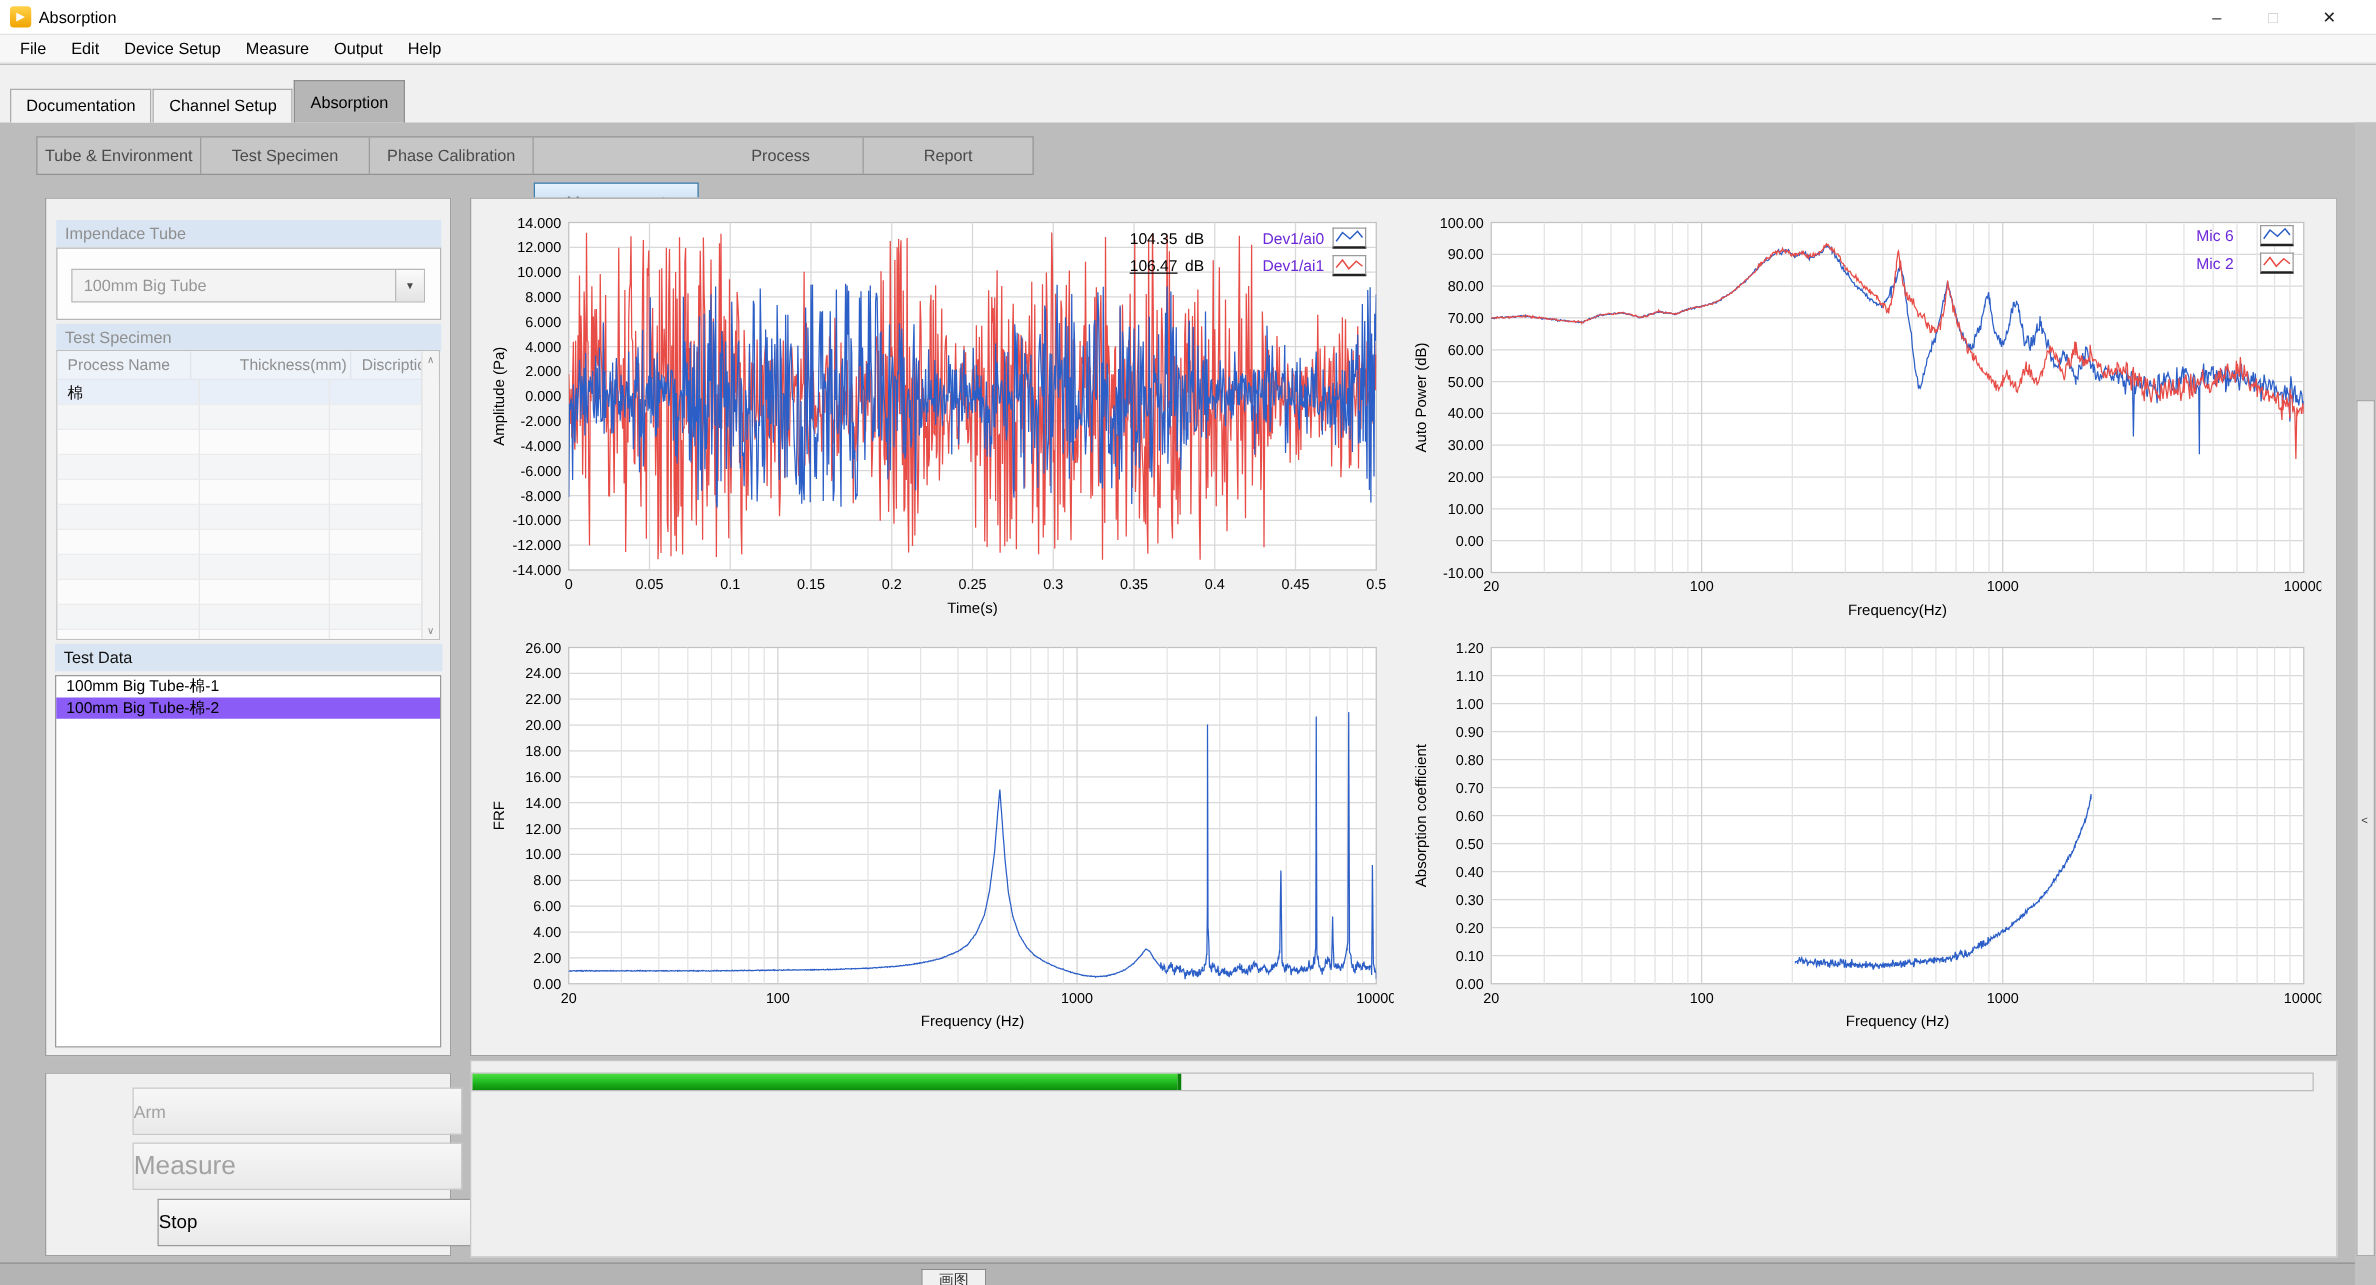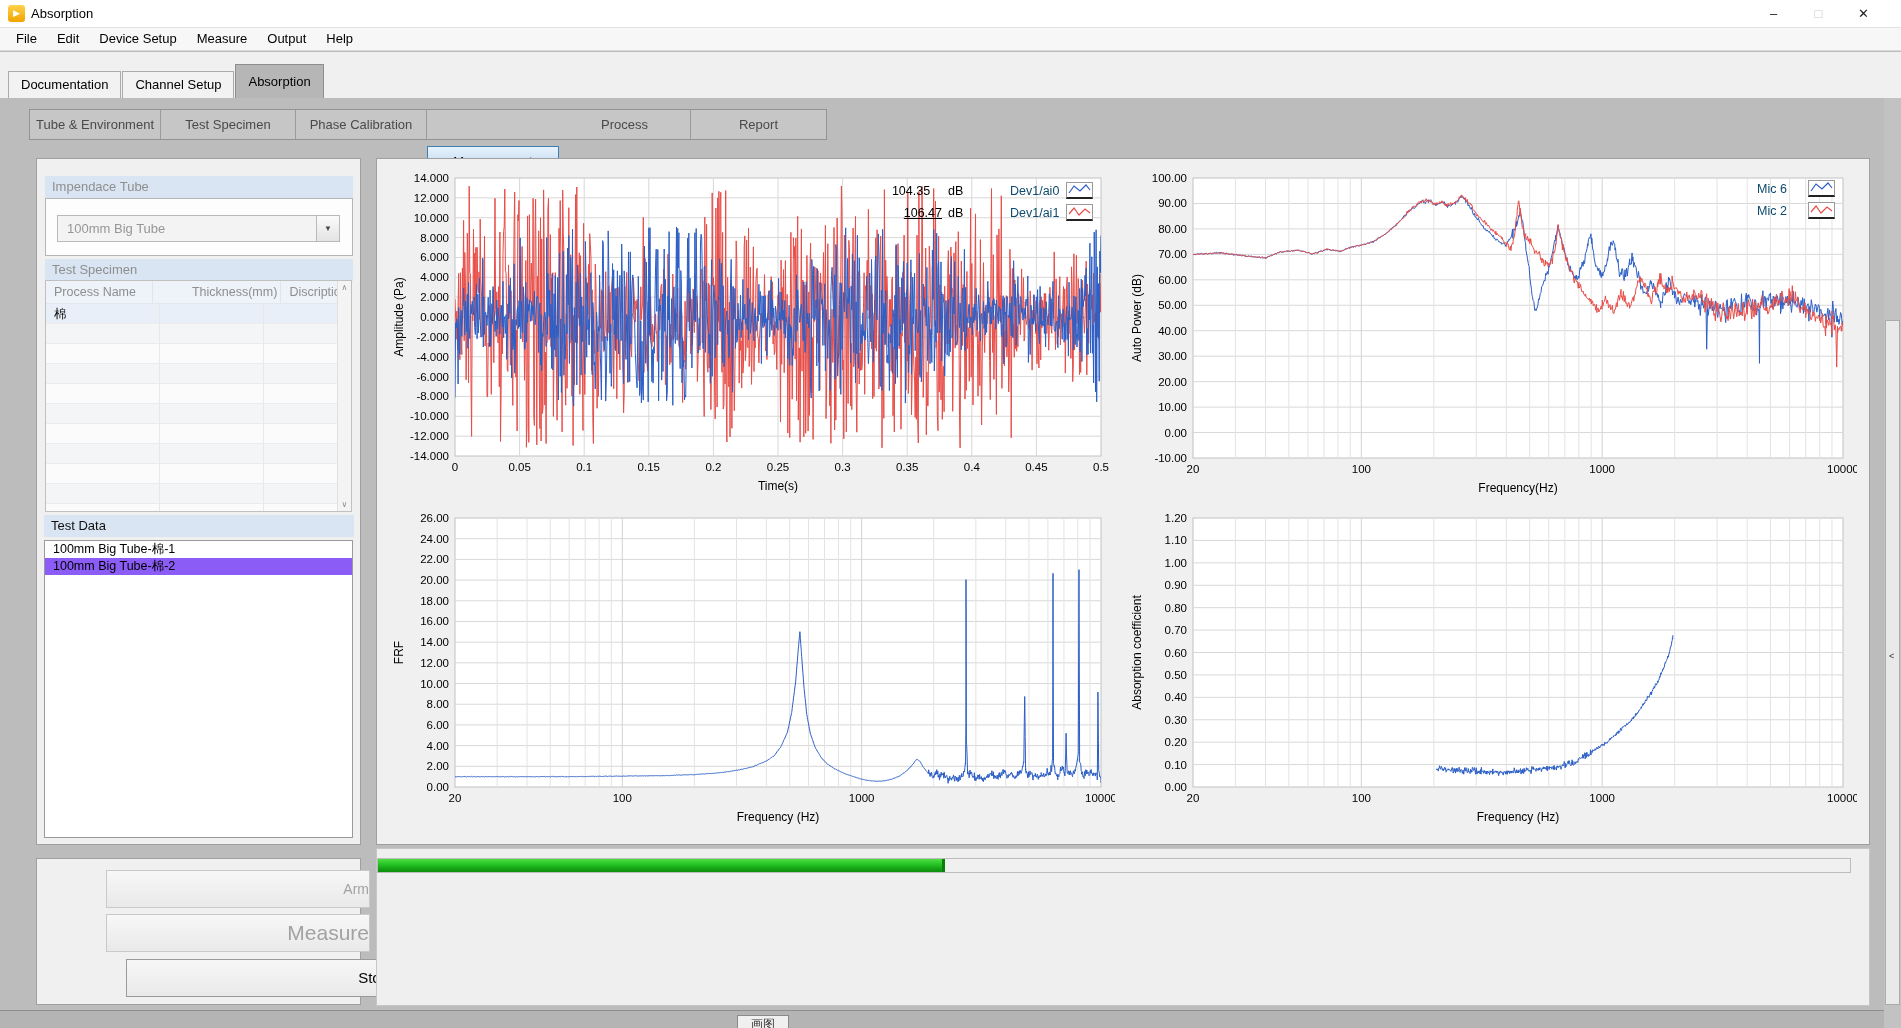--- a/index.html
+++ b/index.html
@@ -46,30 +46,30 @@
   .spec-row{display:flex;height:20px;}
   .spec-cell{line-height:20px;padding-left:8px;box-sizing:border-box;border-right:1px solid #e8e8e8;border-bottom:1px solid #ececec;font-size:12.5px;}
   .spec-scroll{position:absolute;right:0;top:0;width:13px;height:100%;background:#f4f4f4;border-left:1px solid #e0e0e0;
     color:#8a8a8a;font-size:8px;text-align:center;}
   
   .tdlist{left:44px;top:540px;width:309px;height:298px;background:#fff;border:1px solid #9a9a9a;box-sizing:border-box;}
   .tditem{height:17px;line-height:17px;padding-left:8px;color:#000;font-size:12.5px;white-space:nowrap;}
   .tditem.sel{background:#8b5cf6;}
   
   .btn{left:69px;width:264px;height:38px;background:linear-gradient(#f7f7f7,#e9e9e9);
-    border:1px solid #c9c9c9;box-sizing:border-box;text-align:right;color:#a2a2a2;padding-left:44px;}
+    border:1px solid #c9c9c9;box-sizing:border-box;text-align:left;color:#a2a2a2;}
   .btn.stop{border:1px solid #9a9a9a;color:#000;margin-left:20px;}
   
   .chart-svg{position:absolute;}
   .blue-stroke{stroke:#2b5ec6;}
   .red-stroke{stroke:#e84c47;}
   .legend-box{position:absolute;width:27px;height:17px;background:#fff;border:1px solid #9a9a9a;
     border-bottom:2px solid #222;box-sizing:border-box;}
   .readout{position:absolute;font-size:12.5px;color:#000;white-space:nowrap;}
-  .legend-label{position:absolute;font-size:12.5px;color:#0c4a6e;}
+  .legend-label{position:absolute;font-size:12.5px;color:#6d28d9;}
   
   .prog-track{left:377px;top:858px;width:1474px;height:15px;background:#f0f0f0;border:1px solid #bcbcbc;box-sizing:border-box;}
   .prog-fill{position:absolute;left:0;top:0;height:13px;
     background:linear-gradient(180deg,#4ede43 0%,#27c427 40%,#14a314 75%,#0e8c0e 100%);
     border-right:3px solid #0a7f0a;box-sizing:border-box;}
   
   .bottomstrip{left:0;top:1010px;width:1901px;height:18px;background:#b4b4b4;border-top:1px solid #8f8f8f;}
   .bottomtab{left:737px;top:1015px;width:50px;height:13px;background:#f0f0f0;border:1px solid #8a8a8a;border-bottom:none;
     overflow:hidden;text-align:center;font-size:12px;color:#333;line-height:17px;}
   
@@ -462,21 +462,21 @@
         <clipPath id="clip-absorption-chart">
           <rect x="78" y="16" width="650" height="269"></rect>
         </clipPath>
       </defs>
       <g clip-path="url(#clip-absorption-chart)">
         <polyline points="321.4,266.8 321.4,267.9 321.9,267.3 322.3,267.3 322.8,266.9 323.2,269.1 323.7,266.2 324.1,265.9 324.6,263.7 325.1,266.9 325.5,267.2 326.0,265.5 326.4,264.2 326.9,266.1 327.3,268.0 327.8,266.7 328.2,269.0 328.7,267.0 329.1,266.6 329.6,265.3 330.1,267.8 330.5,265.8 331.0,270.1 331.4,269.6 331.9,267.8 332.3,267.7 332.8,267.9 333.2,266.7 333.7,268.1 334.1,267.7 334.6,267.4 335.1,268.6 335.5,268.2 336.0,269.4 336.4,268.2 336.9,265.8 337.3,265.4 337.8,267.9 338.2,271.1 338.7,269.9 339.1,266.3 339.6,269.3 340.1,266.8 340.5,271.1 341.0,267.7 341.4,266.4 341.9,269.4 342.2,266.3 342.3,269.4 342.8,269.2 343.2,269.4 343.7,267.6 344.1,265.2 344.6,266.8 345.1,270.4 345.5,267.9 346.0,267.8 346.4,267.9 346.9,267.7 347.3,271.4 347.8,269.8 348.2,268.2 348.7,272.2 349.1,269.6 349.6,265.7 350.1,268.2 350.5,269.2 351.0,265.6 351.4,268.4 351.9,269.7 352.3,270.8 352.8,270.5 353.2,266.5 353.7,269.8 354.1,269.4 354.6,270.3 355.1,271.6 355.5,267.3 356.0,270.3 356.4,268.2 356.9,270.1 357.3,265.4 357.8,265.5 358.2,267.0 358.7,268.6 359.1,268.2 359.6,265.5 360.1,268.4 360.5,272.2 361.0,268.2 361.2,269.2 361.4,265.8 361.9,272.2 362.3,271.0 362.8,269.3 363.2,268.9 363.7,271.0 364.1,269.3 364.6,269.0 365.1,272.0 365.5,267.5 366.0,272.2 366.4,265.3 366.9,269.2 367.3,269.8 367.8,269.0 368.2,269.9 368.7,271.4 369.2,268.3 369.6,270.3 370.1,269.6 370.5,269.7 371.0,272.0 371.4,269.0 371.9,272.2 372.3,270.2 372.8,269.0 373.2,271.0 373.7,270.2 374.2,270.6 374.6,272.6 375.1,268.7 375.5,270.2 376.0,270.4 376.4,269.4 376.9,269.8 377.3,268.8 377.4,272.3 377.8,266.9 378.2,271.3 378.7,271.5 379.2,269.6 379.6,270.3 380.1,269.7 380.5,268.8 381.0,270.3 381.4,269.0 381.9,270.7 382.3,269.7 382.8,269.3 383.2,272.0 383.7,273.7 384.2,269.8 384.6,271.4 385.1,270.5 385.5,268.9 386.0,269.7 386.4,270.7 386.9,269.9 387.3,271.3 387.8,270.9 388.2,273.1 388.7,270.1 389.2,269.4 389.6,270.2 390.1,270.0 390.5,272.2 391.0,269.4 391.3,268.9 391.4,271.5 391.9,270.3 392.3,272.3 392.8,268.7 393.2,270.4 393.7,269.0 394.2,269.2 394.6,271.6 395.1,269.3 395.5,268.9 396.0,271.1 396.4,269.2 396.9,271.1 397.3,269.6 397.8,268.9 398.2,270.6 398.7,270.8 399.2,265.8 399.6,268.0 400.1,269.3 400.5,271.2 401.0,269.3 401.4,267.7 401.9,270.7 402.3,269.1 402.8,270.8 403.2,267.9 403.6,270.8 403.7,268.9 404.2,270.1 404.6,269.4 405.1,267.8 405.5,266.6 406.0,272.1 406.4,270.0 406.9,268.0 407.3,271.1 407.8,266.9 408.2,268.4 408.7,271.6 409.2,266.3 409.6,269.9 410.1,268.2 410.5,268.9 411.0,268.9 411.4,265.7 411.9,267.7 412.3,267.7 412.8,266.3 413.2,268.1 413.7,269.2 414.2,268.6 414.6,268.6 414.7,269.2 415.1,268.9 415.5,268.0 416.0,271.7 416.4,270.2 416.9,264.4 417.3,267.0 417.8,267.0 418.2,264.8 418.7,267.6 419.2,266.7 419.6,266.9 420.1,267.5 420.5,267.3 421.0,269.3 421.4,266.2 421.9,267.2 422.3,268.1 422.8,268.0 423.3,266.1 423.7,268.4 424.2,265.9 424.6,267.9 424.6,266.2 425.1,265.7 425.5,266.1 426.0,266.9 426.4,269.6 426.9,266.8 427.3,266.7 427.8,267.1 428.3,264.8 428.7,267.0 429.2,265.0 429.6,265.8 430.1,266.9 430.5,265.6 431.0,267.1 431.4,267.7 431.9,264.0 432.3,268.8 432.8,264.5 433.3,265.1 433.7,266.2 433.7,266.0 434.2,267.6 434.6,264.6 435.1,264.8 435.5,265.7 436.0,264.9 436.4,265.2 436.9,267.2 437.3,265.8 437.8,264.6 438.3,264.5 438.7,267.6 439.2,263.4 439.6,267.6 440.1,266.3 440.5,265.8 441.0,265.6 441.4,268.1 441.9,264.2 442.1,265.5 442.3,264.0 442.8,263.9 443.3,265.3 443.7,265.5 444.2,264.0 444.6,264.4 445.1,263.6 445.5,265.3 446.0,267.3 446.4,265.0 446.9,264.7 447.3,262.6 447.8,262.9 448.3,264.0 448.7,263.5 449.2,259.5 449.6,261.3 449.9,262.9 450.1,265.9 450.5,261.5 451.0,264.7 451.4,263.7 451.9,262.5 452.3,261.4 452.8,260.0 453.3,258.9 453.7,261.8 454.2,258.6 454.6,259.9 455.1,262.7 455.5,263.0 456.0,263.8 456.4,262.6 456.9,259.6 457.1,257.8 457.3,262.7 457.8,259.0 458.3,263.1 458.7,263.3 459.2,262.1 459.6,261.3 460.1,259.7 460.5,261.9 461.0,260.8 461.4,260.6 461.9,259.5 462.3,259.1 462.8,260.4 463.3,256.8 463.7,257.6 463.8,256.9 464.2,256.2 464.6,255.5 465.1,256.0 465.5,256.3 466.0,256.5 466.4,255.9 466.9,255.4 467.3,256.2 467.8,252.3 468.3,256.2 468.7,253.1 469.2,253.8 469.6,250.8 470.1,254.6 470.2,256.9 470.5,252.5 471.0,250.8 471.4,255.5 471.9,250.3 472.3,252.7 472.8,254.2 473.3,254.5 473.7,252.4 474.2,252.6 474.6,253.5 475.1,252.8 475.5,247.7 476.0,252.8 476.1,250.9 476.4,249.3 476.9,249.6 477.4,250.4 477.8,247.7 478.3,248.5 478.7,249.0 479.2,248.1 479.6,248.2 480.1,246.7 480.5,248.1 481.0,247.8 481.4,246.7 481.8,245.1 481.9,245.7 482.4,245.8 482.8,247.0 483.3,245.6 483.7,244.1 484.2,244.6 484.6,246.0 485.1,245.3 485.5,244.6 486.0,243.0 486.4,243.2 486.9,242.1 487.2,243.0 487.4,242.4 487.8,243.5 488.3,242.7 488.7,242.3 489.2,243.7 489.6,240.5 490.1,240.1 490.5,241.4 491.0,241.3 491.4,240.8 491.9,241.4 492.3,240.0 492.4,240.7 492.8,239.7 493.3,239.2 493.7,239.1 494.2,238.2 494.6,236.6 495.1,237.9 495.5,236.2 496.0,236.8 496.4,235.3 496.9,235.4 497.1,235.3 497.4,234.9 497.8,235.4 498.3,235.0 498.7,233.6 499.2,234.1 499.6,233.5 500.1,233.0 500.5,233.6 501.0,231.7 501.4,233.1 501.8,230.8 501.9,230.0 502.4,230.3 502.8,231.4 503.3,228.8 503.7,231.3 504.2,229.5 504.6,230.1 505.1,228.4 505.5,226.2 506.0,227.4 506.2,228.2 506.4,228.5 506.9,226.4 507.4,224.8 507.8,225.4 508.3,224.7 508.7,224.1 509.2,223.9 509.6,224.1 510.1,223.1 510.5,224.3 510.5,223.8 511.0,223.3 511.4,223.0 511.9,221.4 512.4,222.7 512.8,222.2 513.3,221.1 513.7,221.0 514.2,220.0 514.6,220.0 514.6,220.6 515.1,219.6 515.5,219.5 516.0,218.5 516.4,219.0 516.9,216.4 517.4,216.6 517.8,215.6 518.3,216.9 518.6,214.7 518.7,215.9 519.2,215.4 519.6,214.6 520.1,214.5 520.5,211.6 521.0,213.4 521.4,211.7 521.9,211.0 522.4,211.8 522.4,210.7 522.8,210.5 523.3,210.5 523.7,209.0 524.2,208.0 524.6,208.2 525.1,207.3 525.5,206.9 526.0,206.3 526.0,205.2 526.4,206.2 526.9,204.1 527.4,203.7 527.8,201.8 528.3,203.2 528.7,201.4 529.2,201.0 529.6,201.7 529.6,201.6 530.1,199.6 530.5,198.1 531.0,197.7 531.5,198.7 531.9,198.1 532.4,194.2 532.8,194.3 533.0,195.3 533.3,195.4 533.7,194.7 534.2,195.0 534.6,193.4 535.1,192.1 535.5,190.1 536.0,192.5 536.3,190.2 536.5,192.6 536.9,189.5 537.4,189.0 537.8,187.5 538.3,186.2 538.7,186.9 539.2,184.4 539.5,185.3 539.6,185.9 540.1,183.5 540.5,181.9 541.0,181.7 541.5,183.1 541.9,181.6 542.4,180.6 542.7,178.9 542.8,180.7 543.3,178.7 543.7,178.4 544.2,176.8 544.6,174.6 545.1,175.2 545.5,172.2 545.7,170.9 546.0,172.4 546.5,170.3 546.9,170.1 547.4,169.3 547.8,167.0 548.3,167.4 548.6,165.9 548.7,166.2 549.2,165.3 549.6,163.0 550.1,160.7 550.5,161.2 551.0,159.4 551.5,158.8 551.5,158.5 551.9,157.4 552.4,156.2 552.8,154.0 553.3,155.2 553.7,152.8 554.2,151.0 554.3,151.2 554.6,149.5 555.1,147.2 555.5,144.7 555.9,144.2 556.0,144.4 556.5,142.1 556.9,138.9 557.3,138.4 557.4,135.8 557.8,136.3 557.8,133.2" fill="none" stroke="#2b5ec6" stroke-width="1"></polyline>
       </g>
     </svg>
   </div>
 
-<div class="readout" style="left:880px;top:184px;width:62px;text-align:center;">104.35</div>
+<div class="readout" style="left:880px;top:184px;width:62px;text-align:right;">104.35</div>
 <div class="readout" style="left:948px;top:184px;">dB</div>
 <div class="readout" style="left:880px;top:206px;width:62px;text-align:right;text-decoration:underline;">106.47</div>
 <div class="readout" style="left:948px;top:206px;">dB</div>
 <div class="legend-label" style="left:1010px;top:184px;">Dev1/ai0</div>
 <div class="legend-label" style="left:1010px;top:206px;">Dev1/ai1</div>
 <div class="legend-box" style="left:1066px;top:182px;">
   <svg width="25" height="13">
       <polyline points="2,10 7,3 13,8 19,2 23,7" fill="none" stroke-width="1.2" class="blue-stroke"></polyline>
     </svg>
 </div>

